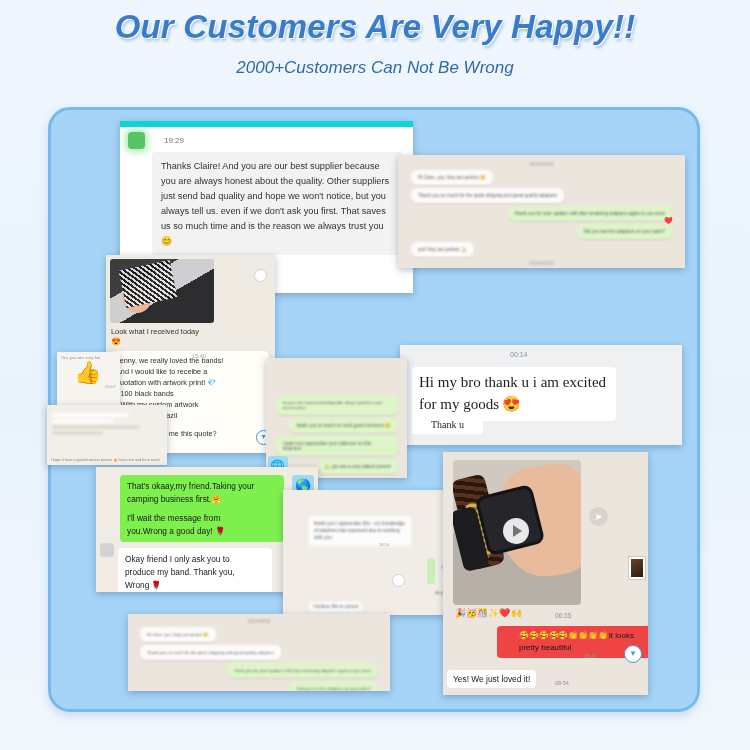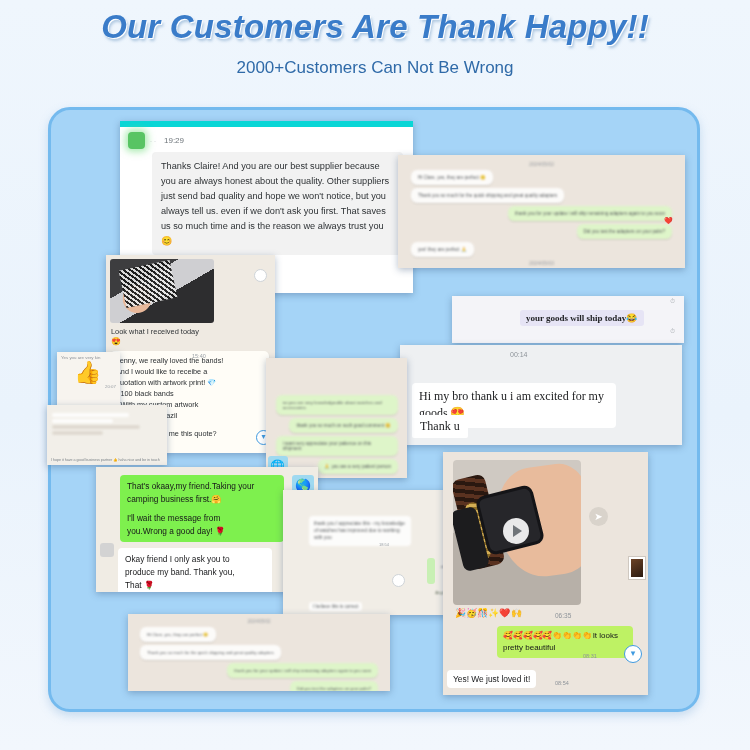--- a/index.html
+++ b/index.html
@@ -13,21 +13,21 @@
 
   
   .title{
     position:absolute;left:0;top:8px;width:750px;text-align:center;
     font-size:33px;font-weight:bold;font-style:italic;
     color:#3a7cc9;letter-spacing:.2px;
     text-shadow:1px 1px 0 #ffffff, 2px 3px 3px rgba(120,160,200,.55);
   }
   .subtitle{
     position:absolute;left:0;top:58px;width:750px;text-align:center;
-    font-size:17px;color:#2f6aa8;
+    font-size:17px;font-style:italic;color:#2f6aa8;
   }
 
   
   .panel{
     position:absolute;left:48px;top:107px;width:652px;height:605px;
     background:#a5d4f7;border:3px solid #74baee;border-radius:22px;
     box-sizing:border-box;
     box-shadow:0 4px 10px rgba(120,170,215,.35);
   }
 
@@ -98,25 +98,25 @@
   #c5{left:452px;top:296px;width:232px;height:47px;background:#f4f4f8;}
   #c5 .b{position:absolute;left:68px;top:14px;background:#e6e4f5;
      border-radius:3px;padding:3px 6px;font-size:9px;color:#232427;
      font-family:"Liberation Serif",serif;font-weight:bold;}
   #c5 .t1{position:absolute;right:9px;top:2px;font-size:6px;color:#9aa0a6;}
   #c5 .t2{position:absolute;right:9px;top:32px;font-size:6px;color:#9aa0a6;}
 
   
   #c6{left:400px;top:345px;width:282px;height:100px;background:#eef0f2;}
   #c6 .stamp{position:absolute;left:110px;top:6px;font-size:7px;color:#8d9399;}
-  #c6 .m1{position:absolute;left:12px;top:38px;width:190px;background:#fff;
-     border-radius:4px;padding:5px 7px;font-size:12px;line-height:1.45;
+  #c6 .m1{position:absolute;left:12px;top:22px;width:190px;background:#fff;
+     border-radius:4px;padding:5px 7px;font-size:15px;line-height:1.45;
      color:#1c1d1f;font-family:"Liberation Serif",serif;}
   #c6 .m2{position:absolute;left:12px;top:70px;background:#fff;border-radius:2px;
-     padding:4px 8px;font-size:12px;color:#1c1d1f;
+     padding:4px 19px;font-size:10px;color:#1c1d1f;
      font-family:"Liberation Serif",serif;}
 
   
   #c7{left:266px;top:358px;width:141px;height:120px;background:#ece5dd;}
   
   #c8{left:57px;top:352px;width:63px;height:60px;background:#f7f4ef;}
   #c8 .hdrx{font-size:4.4px;color:#8b9097;margin:3px 4px 2px 4px;}
   #c8 .tb{font-size:22px;text-align:center;line-height:1;}
   
   #c9{left:47px;top:405px;width:120px;height:60px;background:#f2efe9;}
@@ -158,38 +158,38 @@
   #c13 .play{position:absolute;left:50px;top:58px;width:26px;height:26px;
      border-radius:50%;background:rgba(255,255,255,.9);}
   #c13 .play:after{content:"";position:absolute;left:10px;top:7px;
      border-left:9px solid #6f7479;border-top:6px solid transparent;
      border-bottom:6px solid transparent;}
   #c13 .reac{position:absolute;left:12px;top:156px;font-size:9px;}
   #c13 .t35{position:absolute;left:112px;top:160px;font-size:6.5px;color:#8d9399;}
   #c13 .fwd{position:absolute;left:146px;top:55px;width:19px;height:19px;
      border-radius:50%;background:#d9d3cb;color:#fff;font-size:10px;
      text-align:center;line-height:19px;}
-  #c13 .gb{position:absolute;left:54px;top:174px;width:124px;background:#bef264;
-     border-radius:4px;padding:4px 6px;font-size:8px;line-height:1.5;color:#17181a;}
+  #c13 .gb{position:absolute;left:54px;top:174px;width:124px;background:#ef4444;
+     border-radius:4px;padding:4px 22px;font-size:8px;line-height:1.5;color:#17181a;}
   #c13 .wb{position:absolute;left:4px;top:218px;background:#fff;border-radius:4px;
      padding:4px 6px;font-size:8.4px;color:#17181a;}
   #c13 .chev2{position:absolute;right:6px;bottom:32px;width:16px;height:16px;
      border-radius:50%;background:#fff;border:1px solid #3f9ae0;color:#3f9ae0;
      font-size:9px;line-height:15px;text-align:center;}
   #c13 .thumbr{position:absolute;right:2px;top:104px;width:16px;height:22px;
      background:#fff;border:1px solid #cfc8c0;}
   #c13 .thumbr:after{content:"";position:absolute;left:2px;top:2px;right:2px;bottom:2px;
      background:linear-gradient(150deg,#6c4326,#2b1a10);}
 </style>
 </head>
 <body>
 
 <div id="stage">
 
-  <div class="title">Our Customers Are Thank Happy!!</div>
+  <div class="title">Our Customers Are Very Happy!!</div>
   <div class="subtitle">2000+Customers Can Not Be Wrong</div>
 
   <div class="panel"></div>
 
   <div class="shot" id="c1">
     <div class="topbar"></div>
     <div class="hdr">
       <div class="avatar"></div>
       <div class="nm">··</div>
       <div class="tmx">19:29</div>
@@ -236,25 +236,20 @@
         </div>
       <div class="row">
           <div class="bub in" style="font-size:4.6px;color:#3a3f43;">yes! they are perfect 🙏</div>
         </div>
       <div style="text-align:center;font-size:5px;color:#8b9097;">2024/05/03</div>
 
     </div>
     <div style="position:absolute;right:12px;top:62px;font-size:7px;">❤️</div>
   </div>
 
-  <div class="shot" id="c5">
-    <div class="t1">⏱</div>
-    <div class="b">your goods will ship today😂</div>
-    <div class="t2">⏱</div>
-  </div>
 
   <div class="shot" id="c6">
     <div class="stamp">00:14</div>
     <div class="m1">Hi my bro thank u i am excited for my goods 😍</div>
     <div class="m2">Thank u</div>
   </div>
 
   <div class="shot wa" id="c7">
     <div class="blur" style="padding:34px 4px 0 4px;">
       <div class="row right">
@@ -296,21 +291,21 @@
       <div>That's okaay,my friend.Taking your</div>
       <div>camping business first.🤗</div>
       <div style="height:6px"></div>
       <div>I'll wait the message from</div>
       <div>you.Wrong a good day! 🌹</div>
     </div>
     <div class="ava"></div>
     <div class="w">
       <div>Okay friend I only ask you to</div>
       <div>produce my band. Thank you,</div>
-      <div>That 🌹</div>
+      <div>Wrong 🌹</div>
     </div>
   </div>
 
   <div class="shot" id="c11">
     <div class="blur" style="position:absolute;left:26px;top:26px;width:92px;background:#fff;border-radius:4px;padding:4px 5px;font-size:4.8px;line-height:1.5;color:#3a3f43;">thank you I appreciate this - my knowledge of watches has improved due to working with you</div>
     <div style="position:absolute;left:96px;top:52px;font-size:4px;color:#9aa0a6;">18:54</div>
     <div style="position:absolute;right:14px;top:68px;width:8px;height:26px;background:#c8f0b4;border-radius:3px;"></div>
     <div class="blur" style="position:absolute;right:4px;top:74px;font-size:4px;color:#4a4f54;">ok</div>
     <div class="blur" style="position:absolute;right:4px;top:100px;font-size:4.4px;color:#3a4a32;">Anytl</div>
     <div class="circbtn" style="right:44px;top:84px;"></div>

